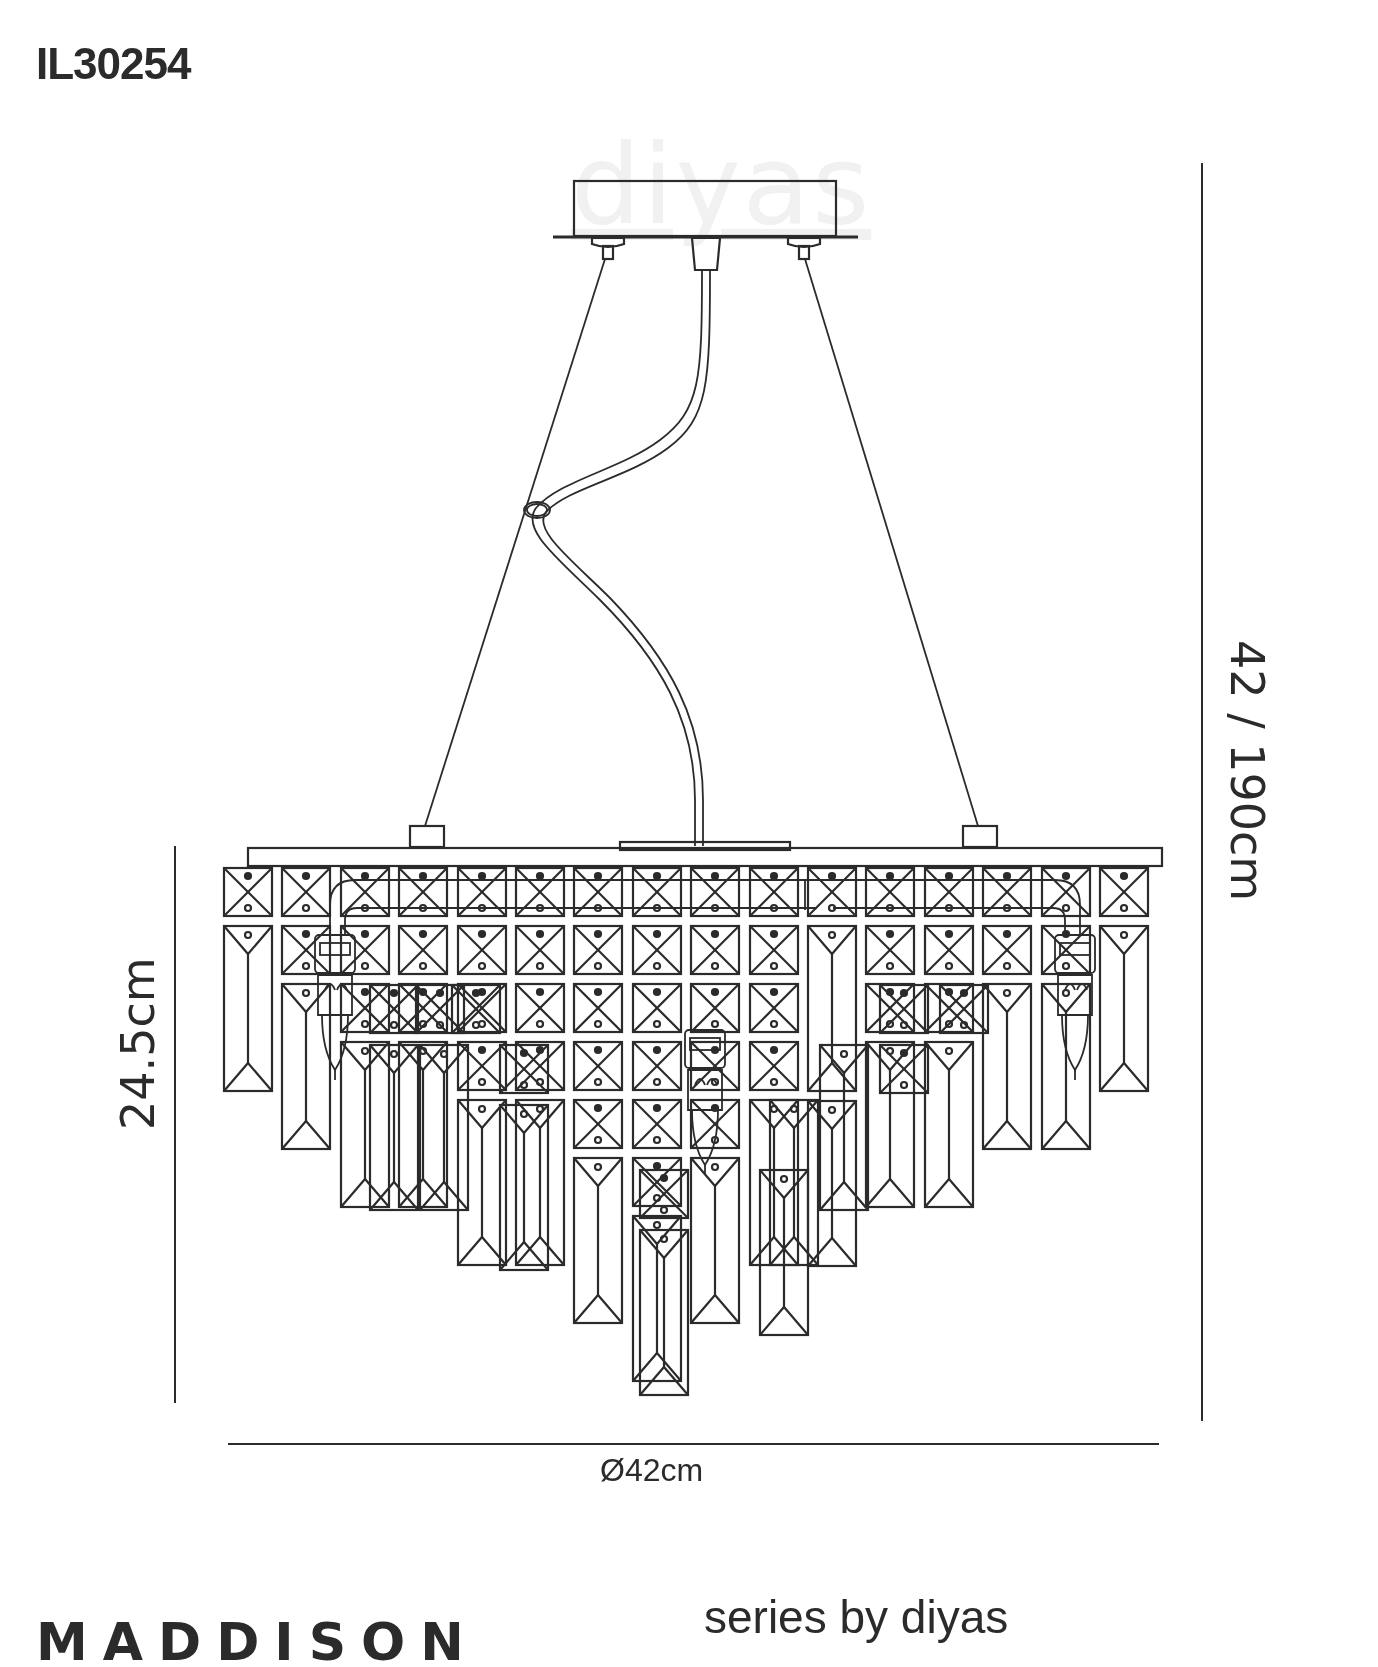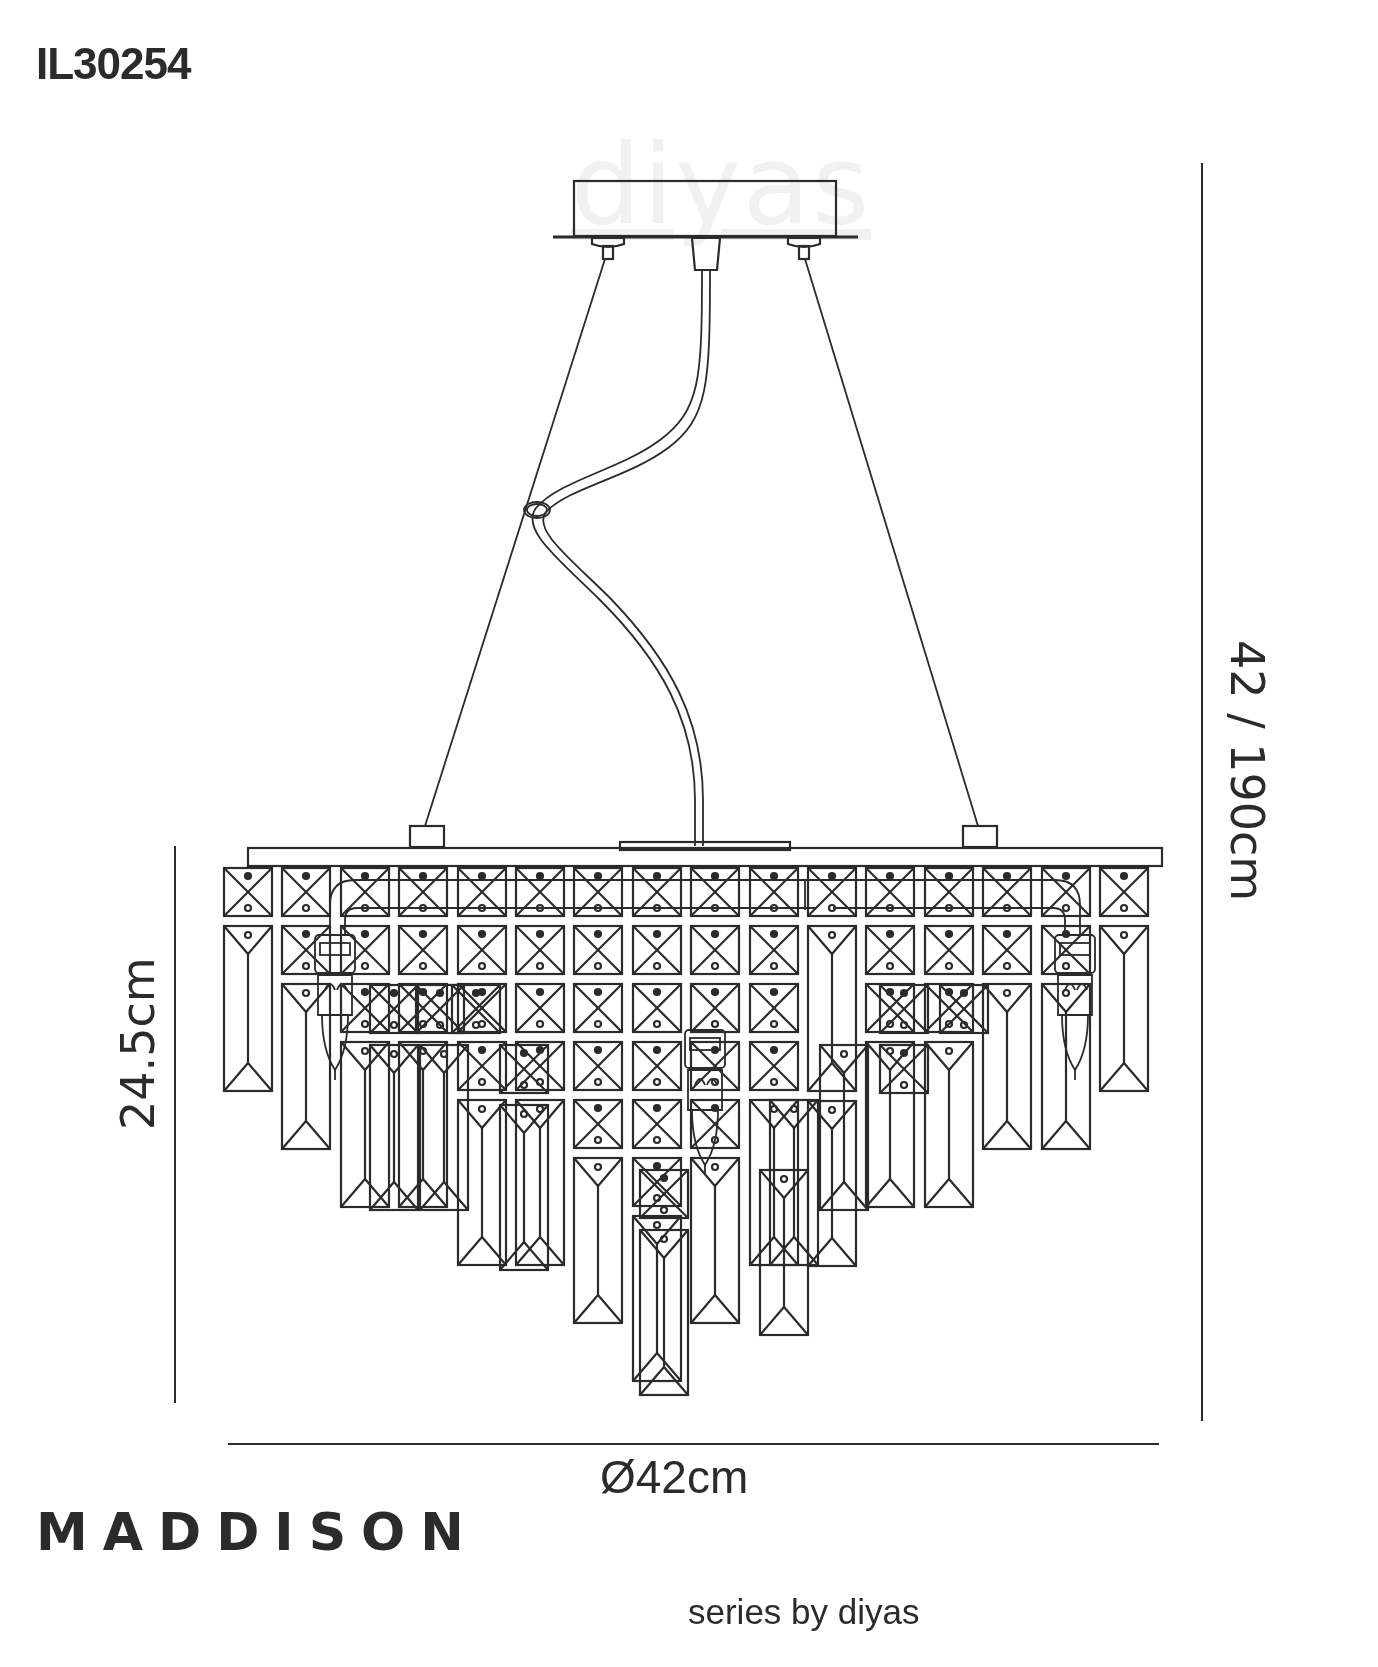--- a/index.html
+++ b/index.html
@@ -7,25 +7,25 @@
          font-family: "DejaVu Sans", sans-serif; color: #2b2b2b; }
   .title { position: absolute; left: 36px; top: 42px; font-family: "Liberation Sans", sans-serif;
            font-size: 44px; font-weight: bold; letter-spacing: -1px; color: #2b2b2b; line-height: 1; }
   .watermark { position: absolute; left: 571px; top: 130px; font-family: "DejaVu Sans", sans-serif;
                font-size: 110px; color: #f1f1f1; line-height: 1; letter-spacing: 2px; text-decoration: underline; }
   svg.drawing { position: absolute; left: 0; top: 0; }
   .dim-label { position: absolute; font-family: "DejaVu Sans", sans-serif; color: #2b2b2b;
                font-size: 46px; line-height: 1; white-space: nowrap; }
   .dim-left { left: 115px; top: 1130px; transform-origin: left top; transform: rotate(-90deg); }
   .dim-right { left: 1270px; top: 640px; transform-origin: left top; transform: rotate(90deg); }
-  .dim-bottom { left: 600px; top: 1454px; font-family: "Liberation Sans", sans-serif; font-size: 46px; }
-  .footer-name { position: absolute; left: 36px; top: 1506px; font-family: "DejaVu Sans", sans-serif;
+  .dim-bottom { left: 600px; top: 1454px; font-family: "Liberation Sans", sans-serif; font-size: 32px; }
+  .footer-name { position: absolute; left: 36px; top: 1616px; font-family: "DejaVu Sans", sans-serif;
                  font-weight: bold; font-size: 52px; letter-spacing: 15px; line-height: 1; }
-  .footer-series { position: absolute; left: 688px; top: 1594px; font-family: "Liberation Sans", sans-serif;
-                   font-size: 35px; line-height: 1; }
+  .footer-series { position: absolute; left: 704px; top: 1594px; font-family: "Liberation Sans", sans-serif;
+                   font-size: 46px; line-height: 1; }
 </style>
 </head>
 <body>
 
 <div class="watermark">diyas</div>
 
 <div class="title">IL30254</div>
 
 <svg class="drawing" width="1378" height="1667" viewBox="0 0 1378 1667" xmlns="http://www.w3.org/2000/svg" fill="none" stroke="#2b2b2b" stroke-width="2.2">
 

